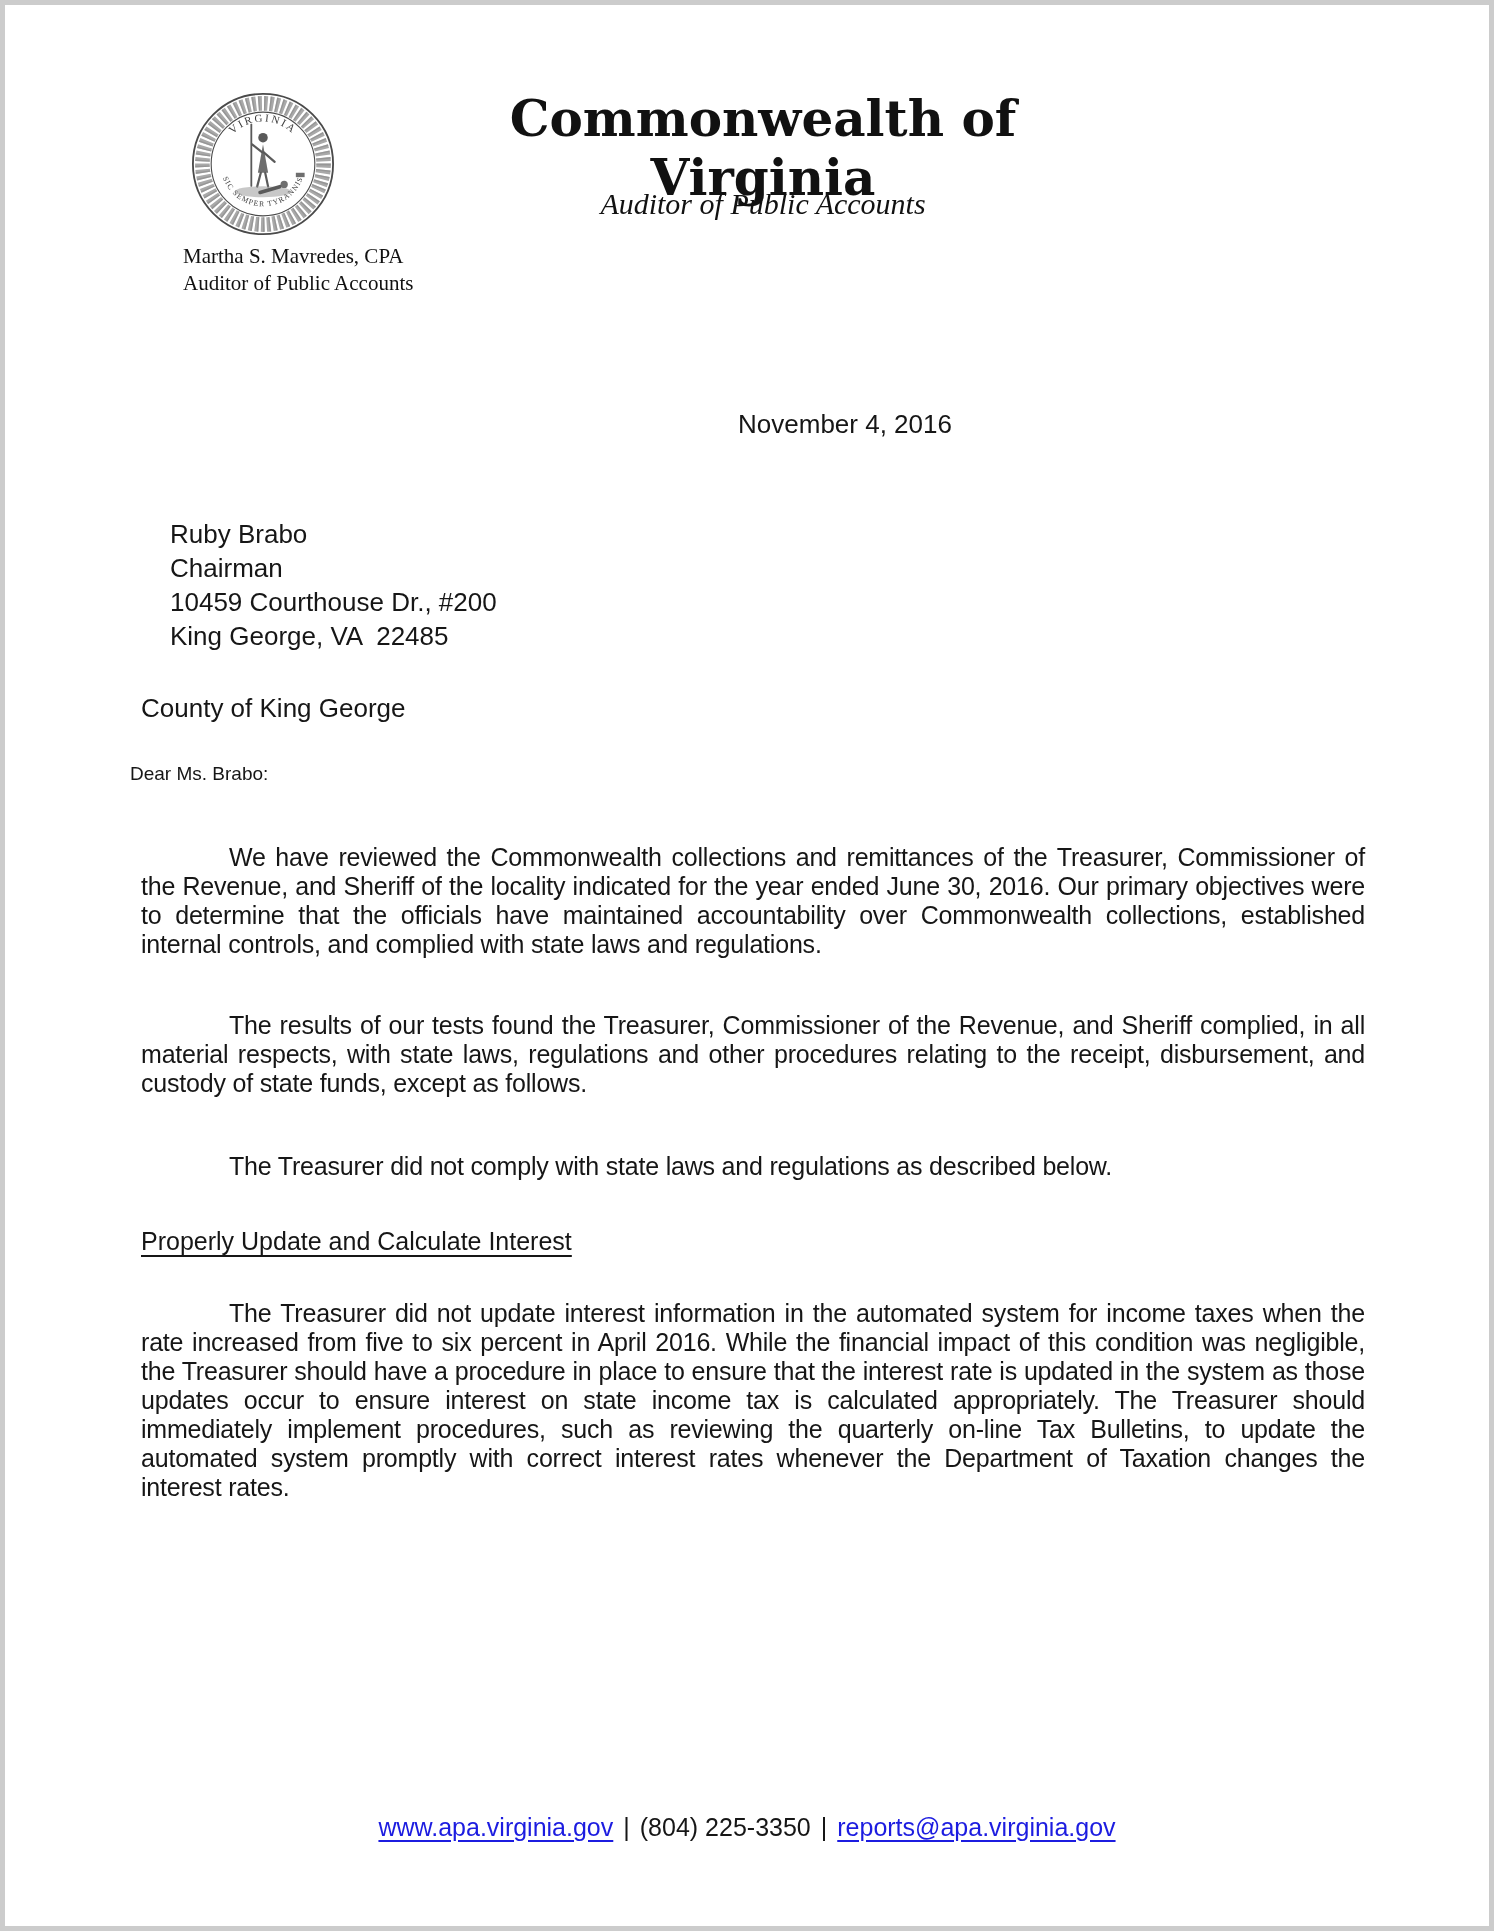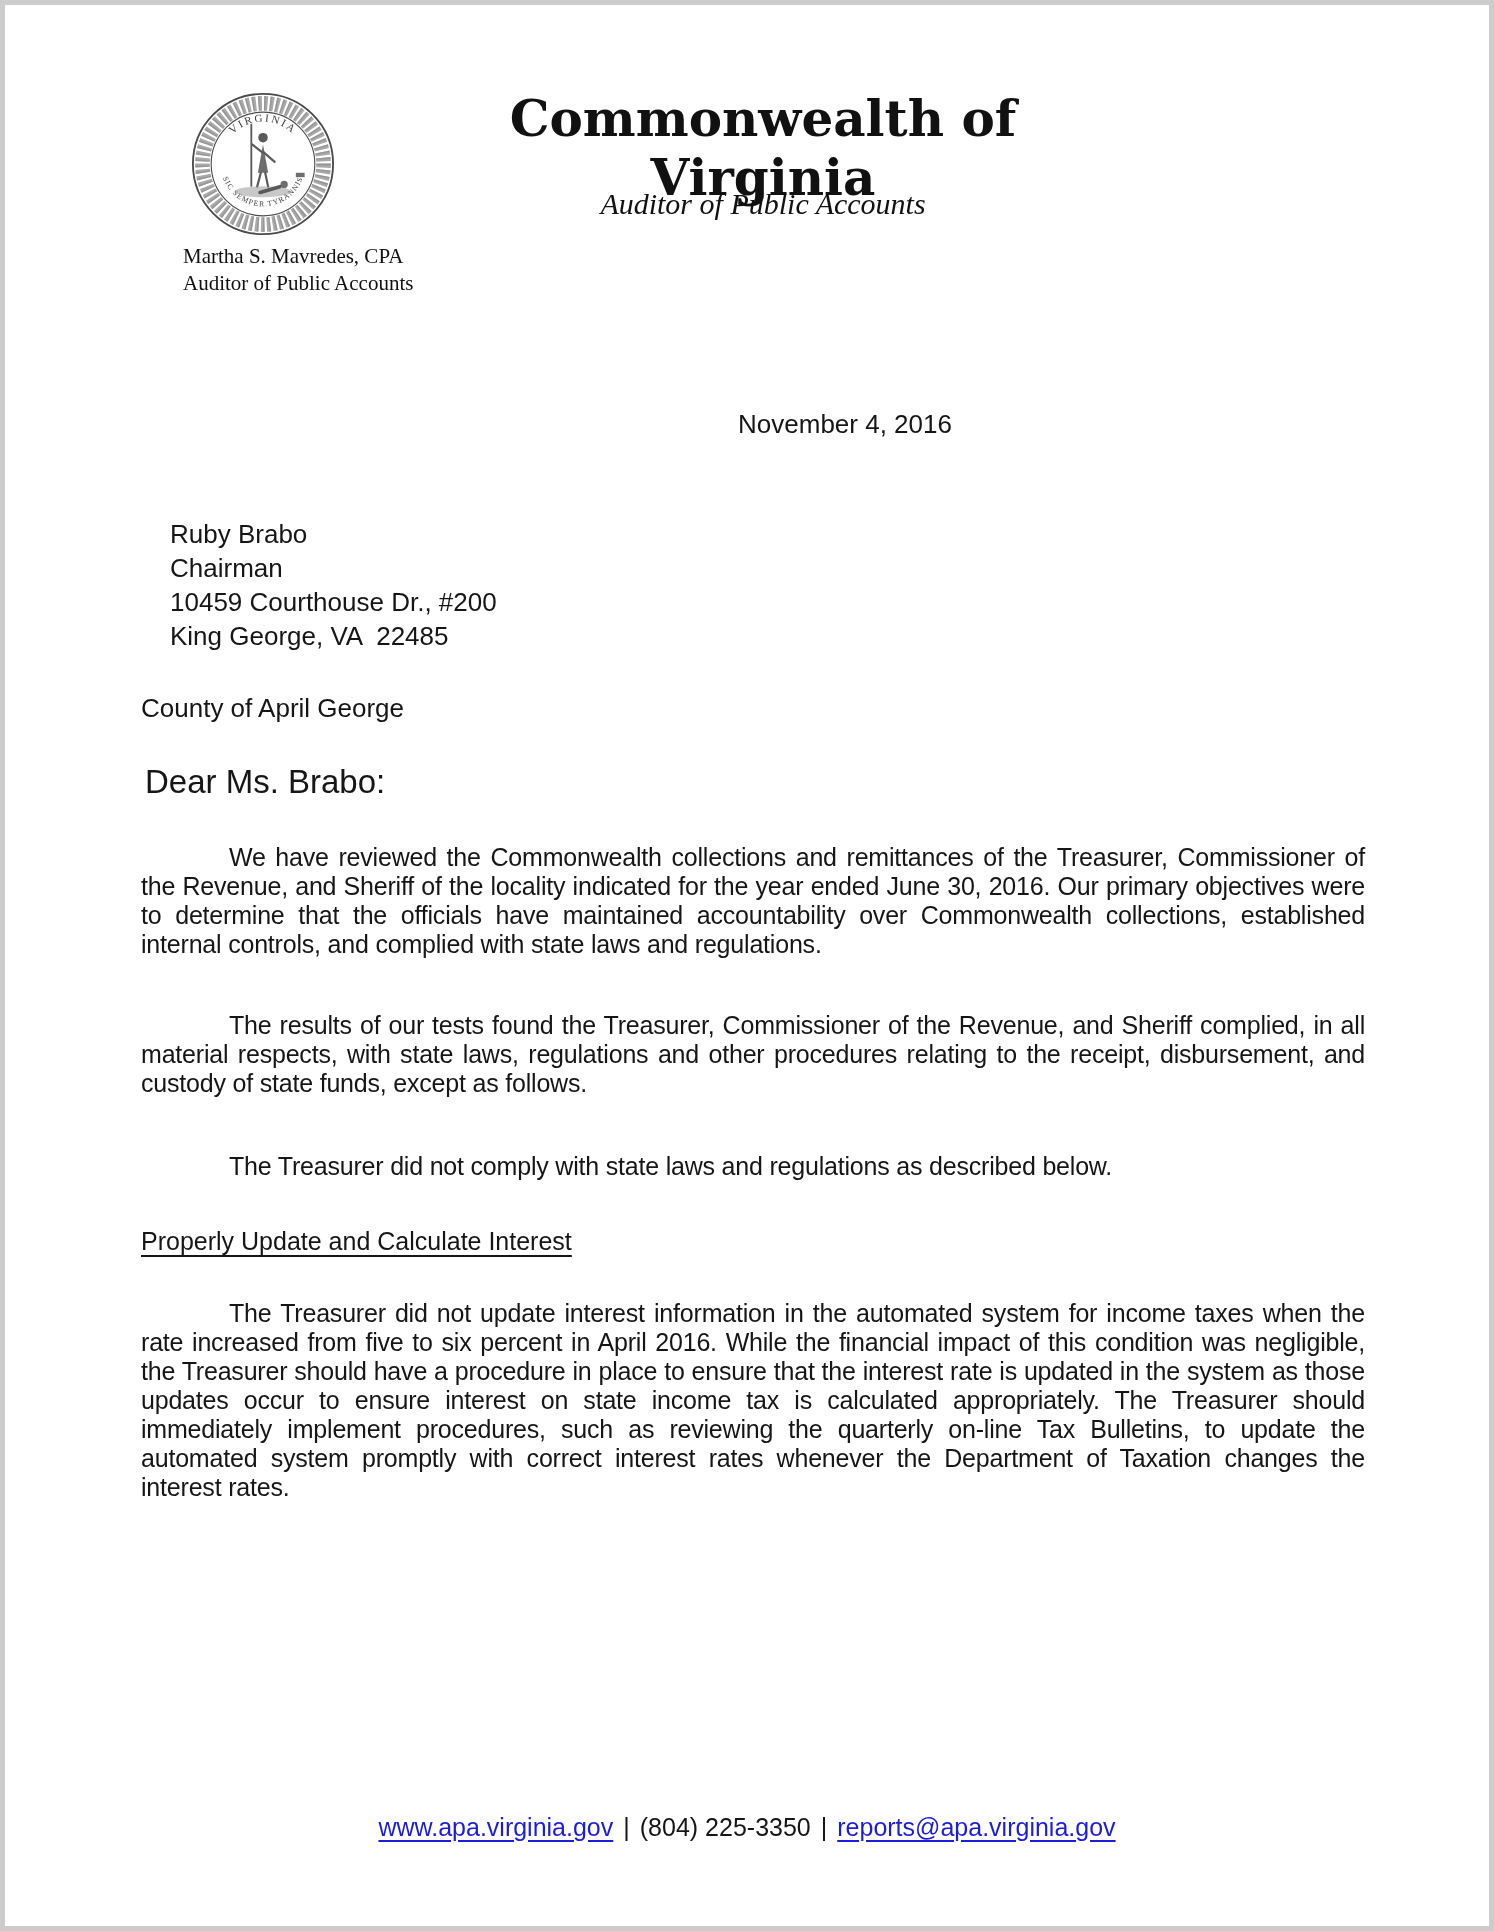--- a/index.html
+++ b/index.html
@@ -50,21 +50,21 @@
 
   
   .date {
     left:440px; top:404px; width:800px;
     text-align:center;
     font-size:26px;
   }
   .recipient { left:136px; top:512px; font-size:26px; line-height:34px; }
   .recipient div { white-space:pre-wrap;margin-left:29px; }
   .county  { left:136px; top:688px; font-size:26px; }
-  .salutation { left:140px; top:758px; font-size:33px; }
+  .salutation { left:125px; top:758px; font-size:19px; }
 
   .para {
     left:136px; width:1224px;
     font-size:25px; line-height:29px;
     text-align:justify;
     text-indent:88px;
     letter-spacing:-0.2px;
     margin:0;
   }
   .p1 { top:838px; }
@@ -135,21 +135,21 @@
 
   <div class="abs date">November 4, 2016</div>
 
   <div class="abs recipient">
     <div>Ruby Brabo</div>
     <div>Chairman</div>
     <div>10459 Courthouse Dr., #200</div>
     <div>King George, VA  22485</div>
   </div>
 
-  <div class="abs county">County of April George</div>
+  <div class="abs county">County of King George</div>
 
   <div class="abs salutation">Dear Ms. Brabo:</div>
 
   <p class="abs para p1">We have reviewed the Commonwealth collections and remittances of the Treasurer, Commissioner of the Revenue, and Sheriff of the locality indicated for the year ended June 30, 2016.  Our primary objectives were to determine that the officials have maintained accountability over Commonwealth collections, established internal controls, and complied with state laws and regulations.</p>
 
   <p class="abs para p3">The Treasurer did not comply with state laws and regulations as described below.</p>
 
   <p class="abs para p2">The results of our tests found the Treasurer, Commissioner of the Revenue, and Sheriff complied, in all material respects, with state laws, regulations and other procedures relating to the receipt, disbursement, and custody of state funds, except as follows.</p>
 
   <div class="abs finding-heading">Properly Update and Calculate Interest</div>

